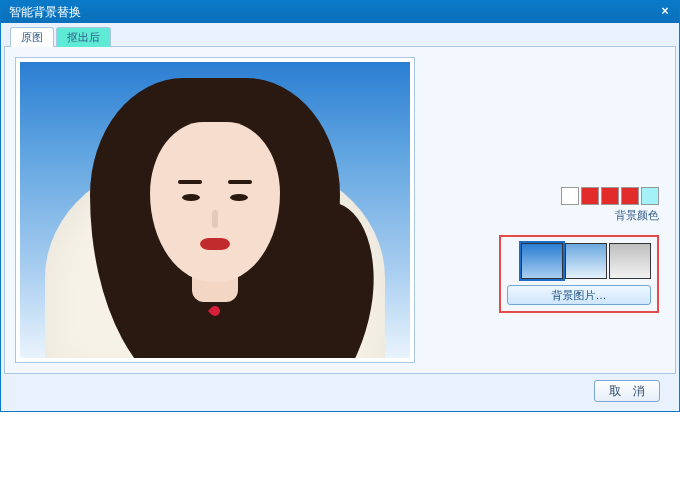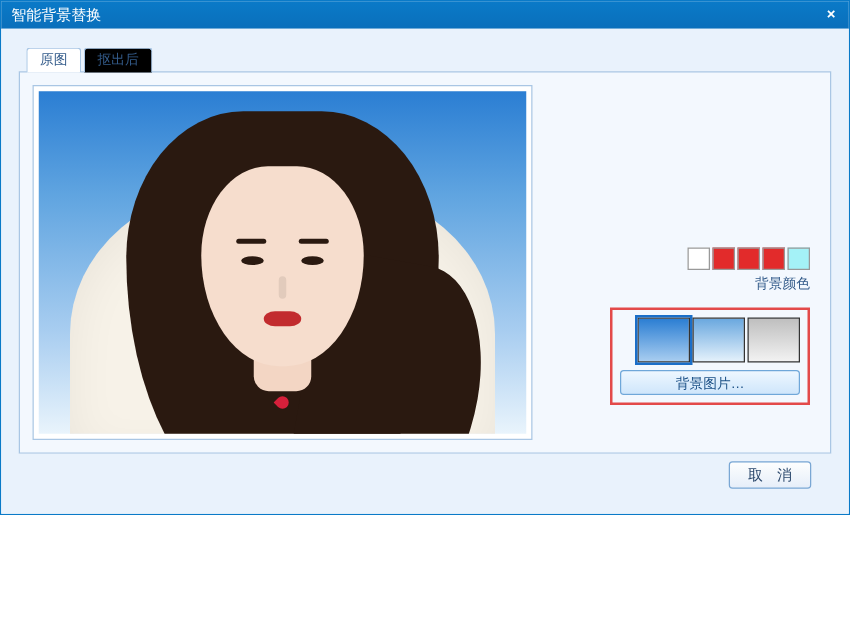--- a/index.html
+++ b/index.html
@@ -32,37 +32,37 @@
     height: 14px;
     line-height: 12px;
     text-align: center;
     color: #fff;
     cursor: pointer;
     font-weight: bold;
   }
   .client {
     flex: 1;
     background: #e9f2fc;
-    padding: 14px;
+    padding: 3px;
     display: flex;
     flex-direction: column;
   }
   .tabstrip {
     display: flex;
     gap: 0;
     margin-left: 6px;
     position: relative;
     top: 1px;
     z-index: 2;
   }
   .tab {
     padding: 2px 10px;
     border: 1px solid #a9c6e4;
     border-bottom: none;
-    background: #000000;
+    background: #5eead4;
     color: #335b8a;
     border-radius: 3px 3px 0 0;
     margin-right: 2px;
     cursor: pointer;
     font-size: 11px;
     line-height: 15px;
   }
   .tab.active {
     background: #ffffff;
   }

